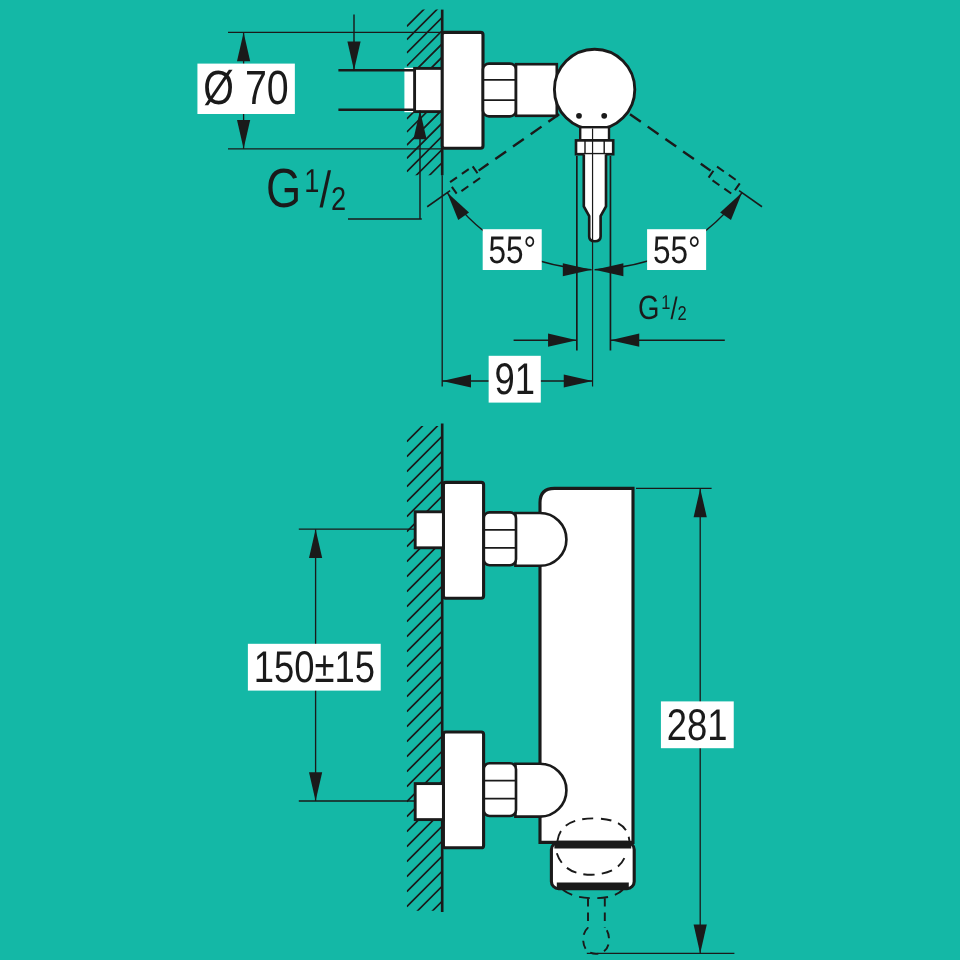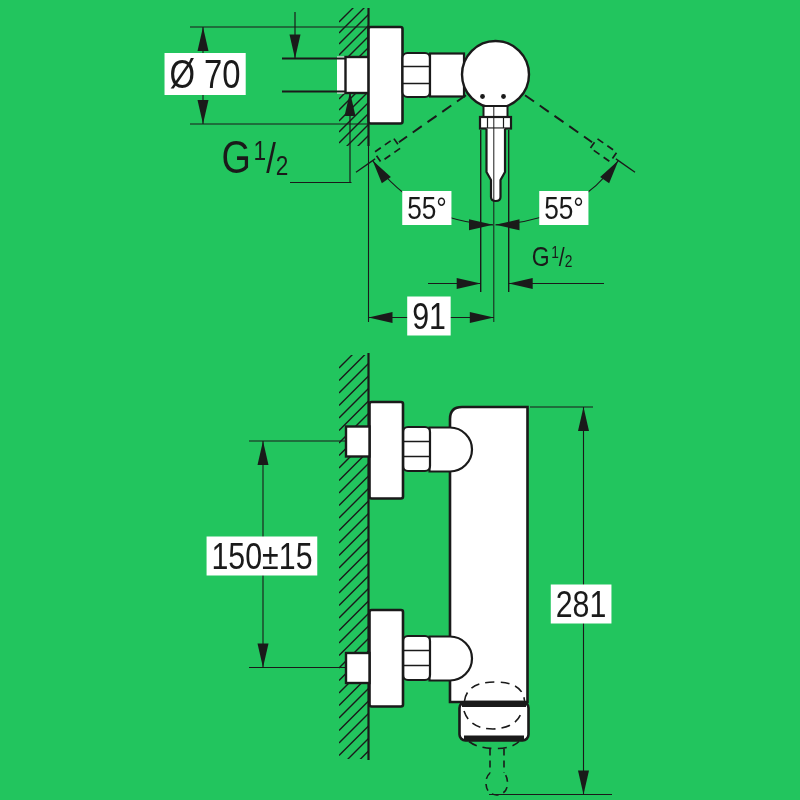--- a/index.html
+++ b/index.html
@@ -1,16 +1,16 @@
 <!DOCTYPE html>
 <html><head>
 <meta charset="utf-8">
 <style>
   html,body{margin:0;padding:0;background:#ffffff;}
-  #stage{position:relative;width:800px;height:800px;background:#22c55e;overflow:hidden;
+  #stage{position:relative;width:800px;height:800px;background:#14b8a6;overflow:hidden;
          font-family:"Liberation Sans",sans-serif;}
   #drawing{position:absolute;left:0;top:0;}
   .dim-label{position:absolute;color:#1a1a1a;white-space:nowrap;
              transform:translate(-50%,-50%) scaleX(0.82);line-height:1;}
   .dim-label.masked{background:#ffffff;padding:1px 6px;}
   .gh-g{margin-right:0.07em;}
   .gh-sup{font-size:0.60em;vertical-align:0.46em;}
   .gh-slash{font-size:0.92em;}
   .gh-sub{font-size:0.60em;vertical-align:-0.07em;}
 </style>

